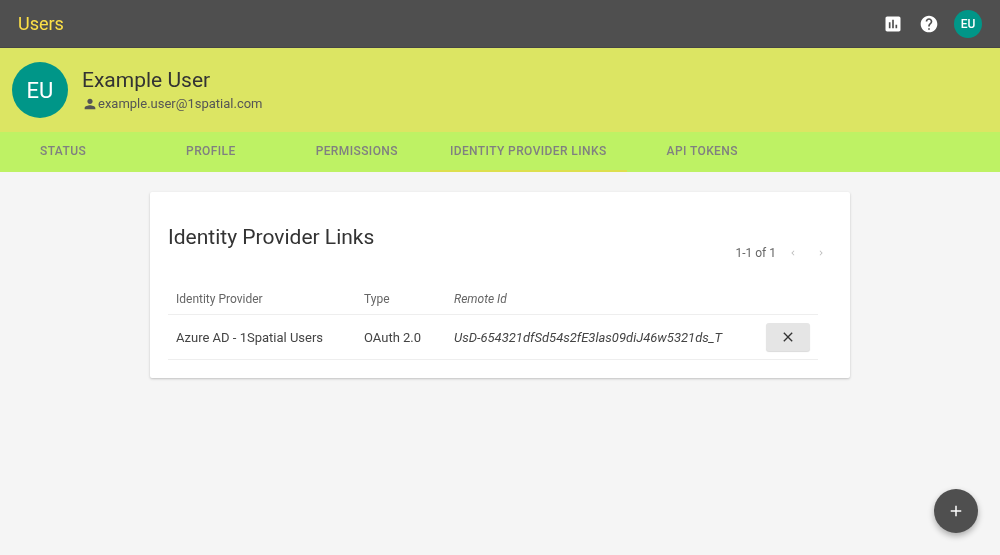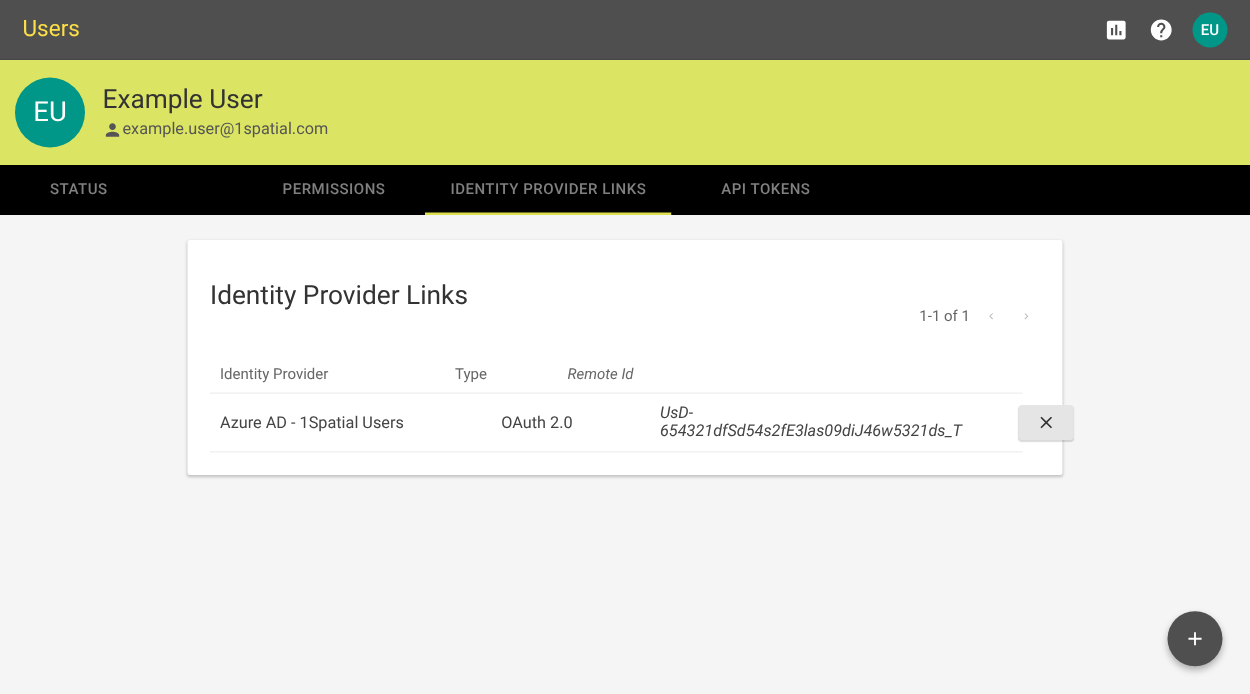--- a/index.html
+++ b/index.html
@@ -96,21 +96,21 @@
       font-size: 13px;
     }
     .user-email-row svg {
       fill: #555;
       width: 16px;
       height: 16px;
     }
     .tabs {
       display: flex;
       height: 40px;
-      background: #000000;
+      background: #bef264;
       padding: 0 20px;
     }
     .tab {
       padding: 0 20px;
       display: flex;
       align-items: center;
       font-size: 12px;
       font-weight: 500;
       letter-spacing: 0.4px;
       color: #808080;
@@ -182,21 +182,20 @@
     .col-remote { flex: 1; font-style: italic; }
     .col-action { flex: 0 0 52px; text-align: right; }
     .table-row {
       display: flex;
       align-items: center;
       font-size: 13px;
       color: #444;
       padding: 8px 8px;
       border-top: 1px solid #eee;
       border-bottom: 1px solid #eee;
-      gap: 37px;
     }
     .delete-btn {
       width: 44px;
       height: 28px;
       background: #e5e5e5;
       border: none;
       border-radius: 3px;
       display: flex;
       align-items: center;
       justify-content: center;
@@ -264,20 +263,21 @@
           <path d="M12 12c2.21 0 4-1.79 4-4s-1.79-4-4-4-4 1.79-4 4 1.79 4 4 4zm0 2c-2.67 0-8 1.34-8 4v2h16v-2c0-2.66-5.33-4-8-4z"></path>
         </svg>
       <span>example.user@1spatial.com</span>
     </div>
   </div>
 </div>
 
 <div class="tabs">
   <div class="tab">STATUS</div>
   <div class="tab-spacer-1"></div>
+  <div class="tab">PROFILE</div>
   <div class="tab-spacer-2"></div>
   <div class="tab">PERMISSIONS</div>
   <div class="tab-spacer-3"></div>
   <div class="tab active">IDENTITY PROVIDER LINKS</div>
   <div class="tab-spacer-4"></div>
   <div class="tab">API TOKENS</div>
 </div>
 
 <div class="content">
   <div class="card">

